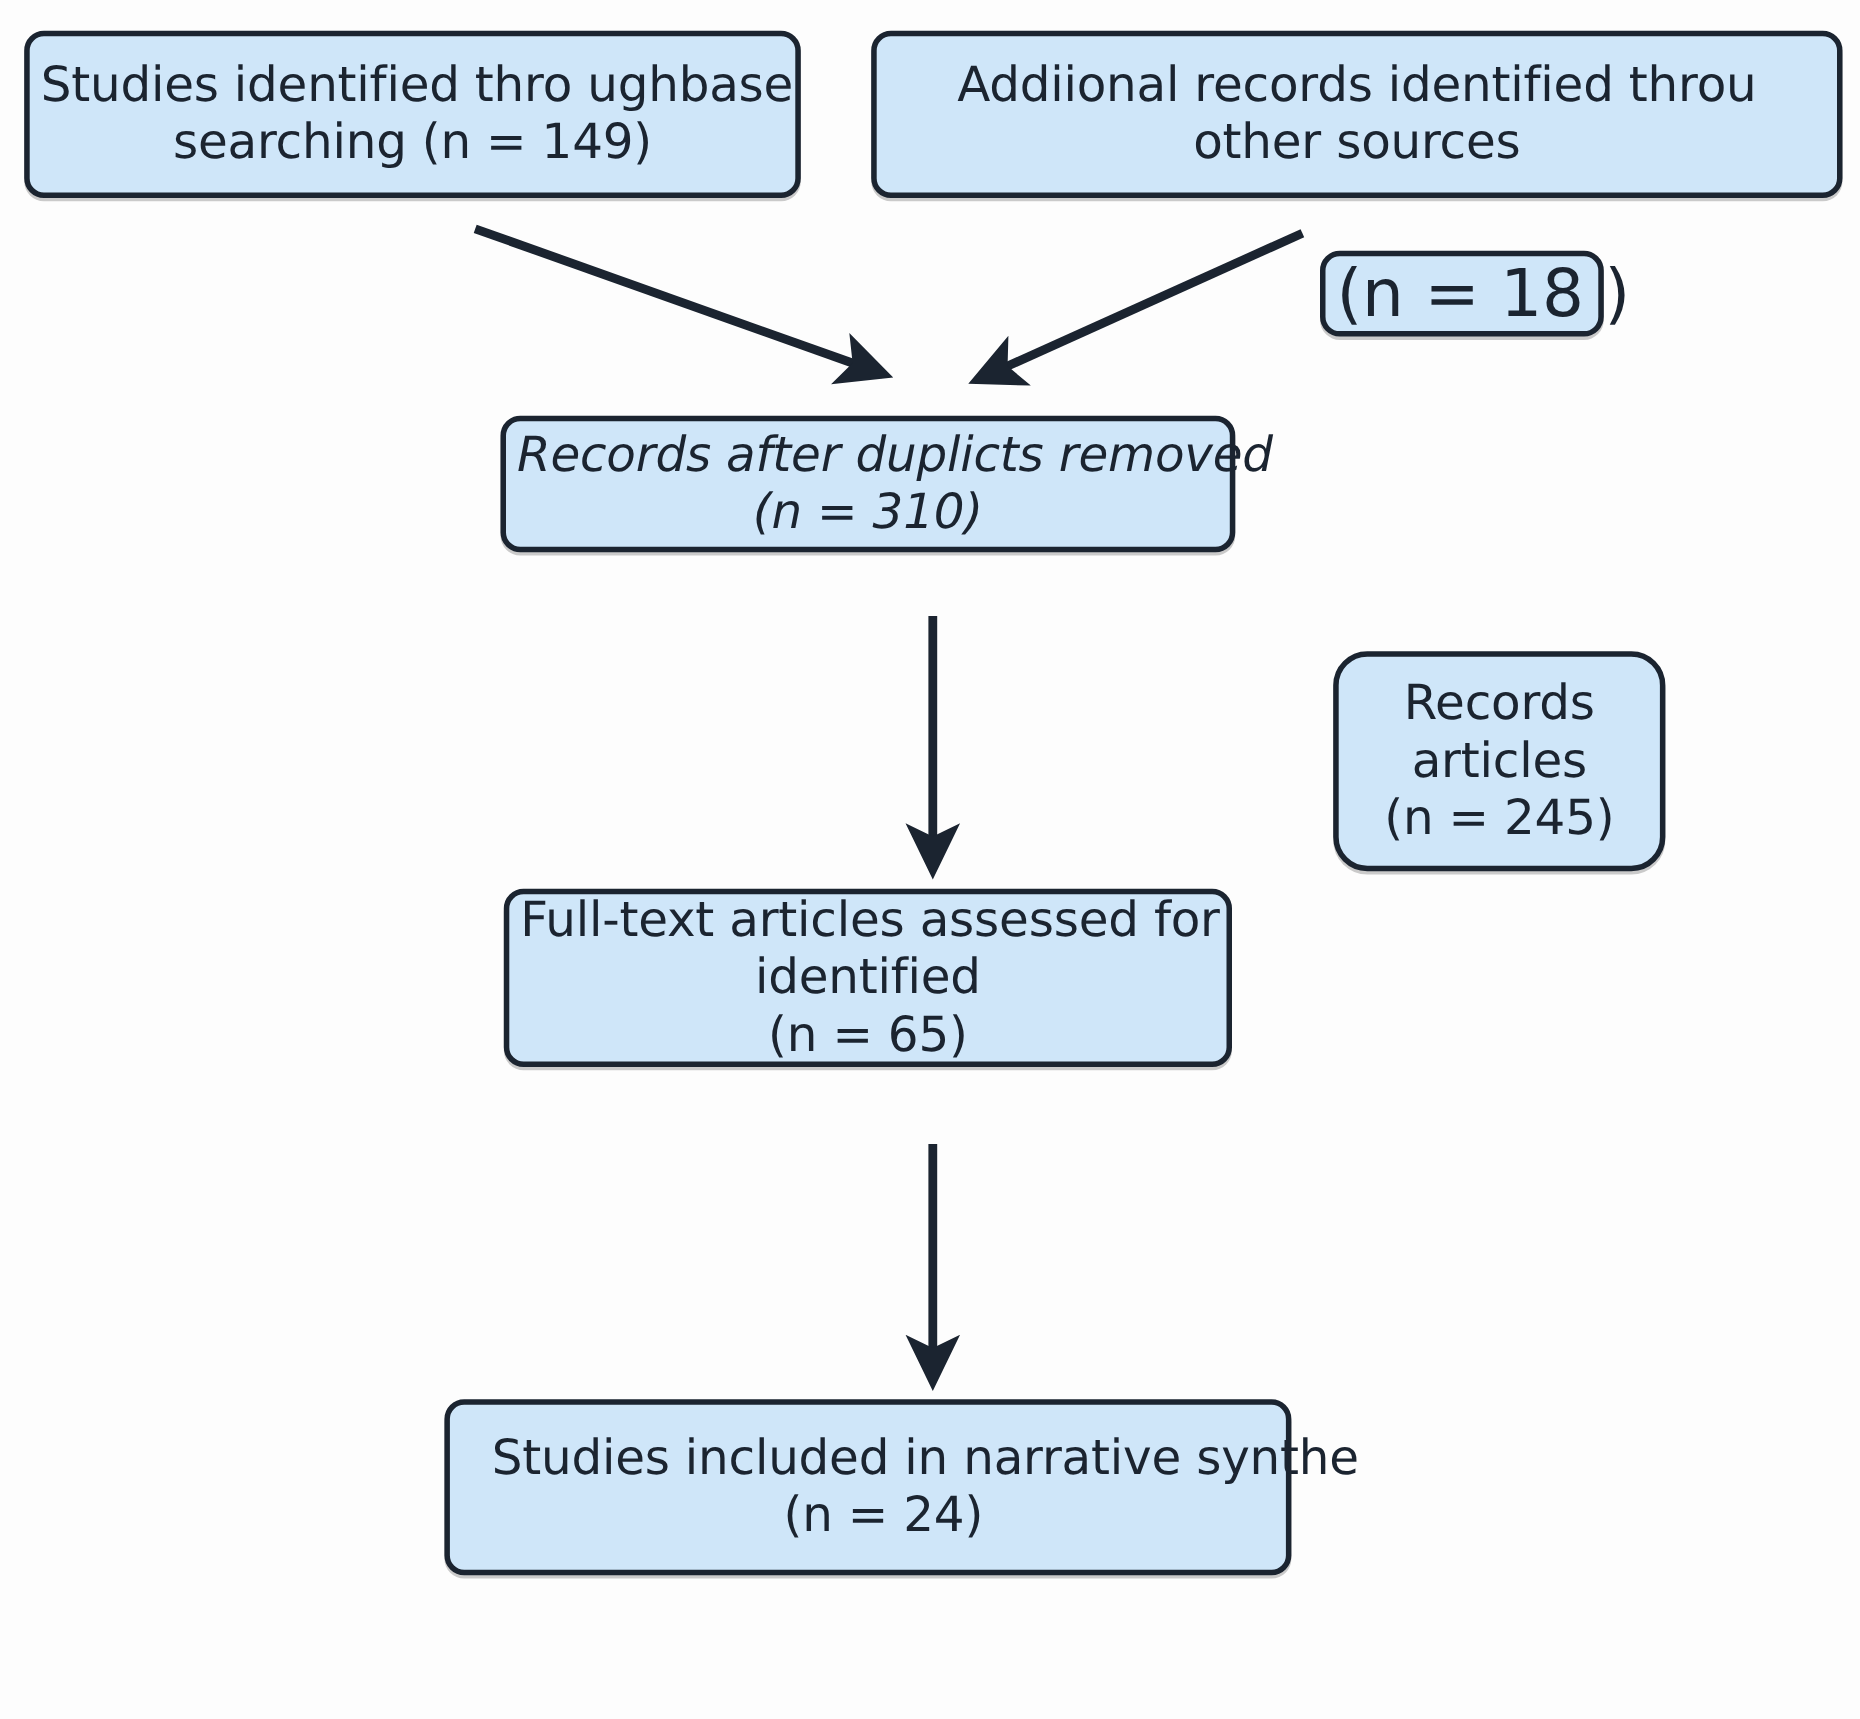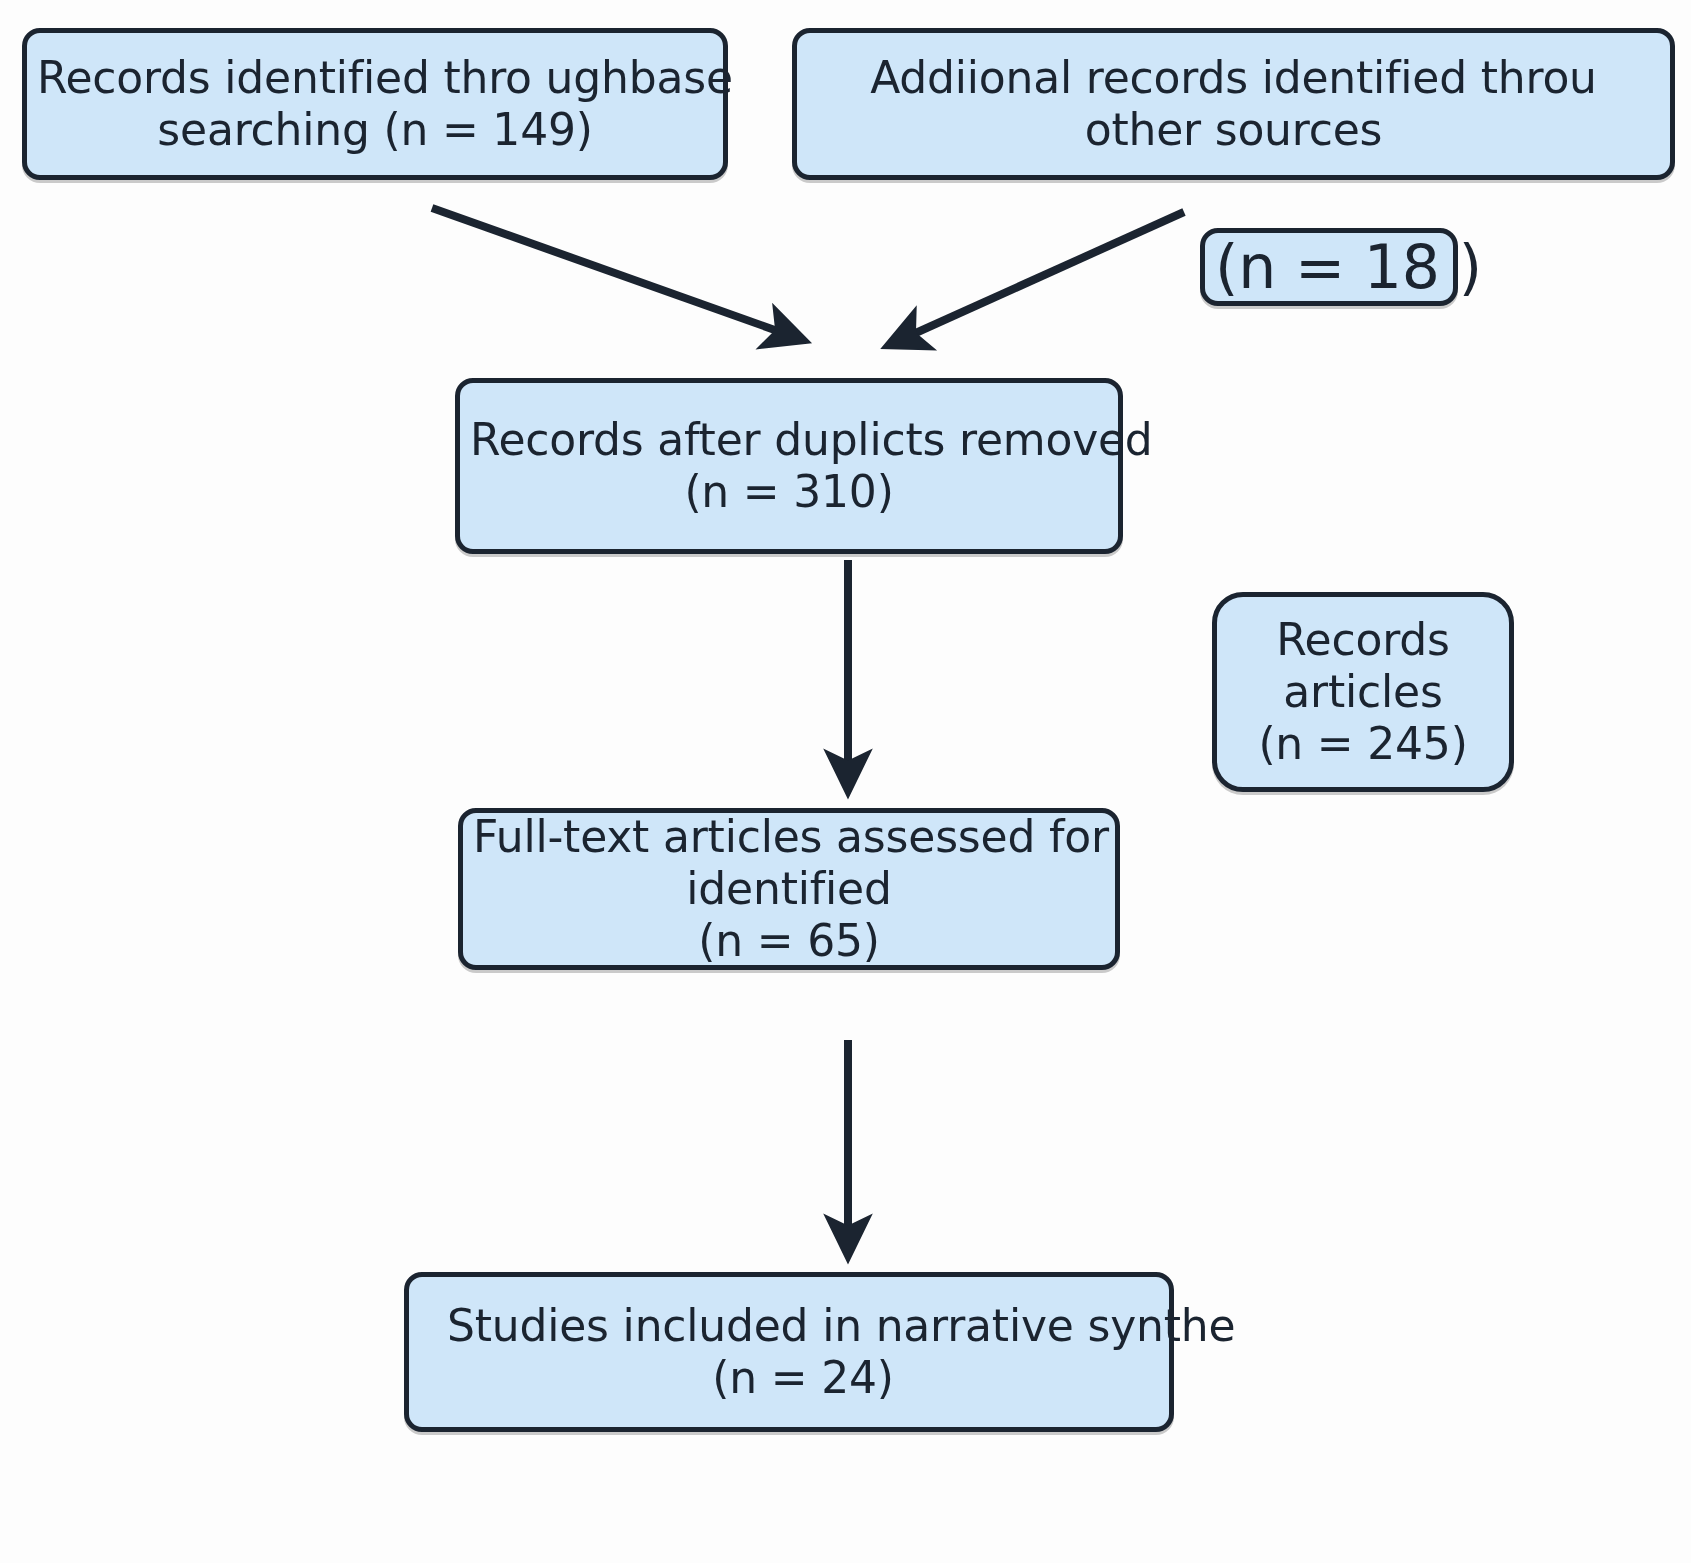--- a/index.html
+++ b/index.html
@@ -47,21 +47,21 @@
     left: 22px;  top: 28px;  width: 706px;  height: 152px;
   }
   #node-additional {
     left: 792px; top: 28px;  width: 883px;  height: 152px;
   }
   #node-other-count {
     left: 1200px; top: 228px; width: 258px; height: 78px;
     font-size: 60px;
   }
   #node-dedup {
-    left: 455px; top: 378px; width: 668px; height: 176px;
+    left: 455px; top: 378px; width: 668px; height: 124px; font-style: italic;
   }
   #node-excluded {
     left: 1212px; top: 592px; width: 302px; height: 200px; border-radius: 31px;
   }
   #node-fulltext {
     left: 458px; top: 808px; width: 662px; height: 162px;
   }
   #node-included {
     left: 404px; top: 1272px; width: 770px; height: 160px; padding-left: 38px;
   }
@@ -91,21 +91,21 @@
 
     <line x1="1184" y1="212" x2="889" y2="345" stroke="#1b2430" stroke-width="8" marker-end="url(#arrowhead)"></line>
 
     <line x1="848" y1="560" x2="848" y2="790" stroke="#1b2430" stroke-width="8" marker-end="url(#arrowhead)"></line>
 
     <line x1="848" y1="1040" x2="848" y2="1255" stroke="#1b2430" stroke-width="8" marker-end="url(#arrowhead)"></line>
   </svg>
 
   <div class="node" id="node-identified">
     <div class="inner">
-      <span class="line">Records identified thro ughbase</span>
+      <span class="line">Studies identified thro ughbase</span>
       <span class="line">searching (n = 149)</span>
     </div>
   </div>
 
   <div class="node" id="node-additional">
     <div class="inner">
       <span class="line">Addiional records identified throu</span>
       <span class="line">other sources</span>
     </div>
   </div>

